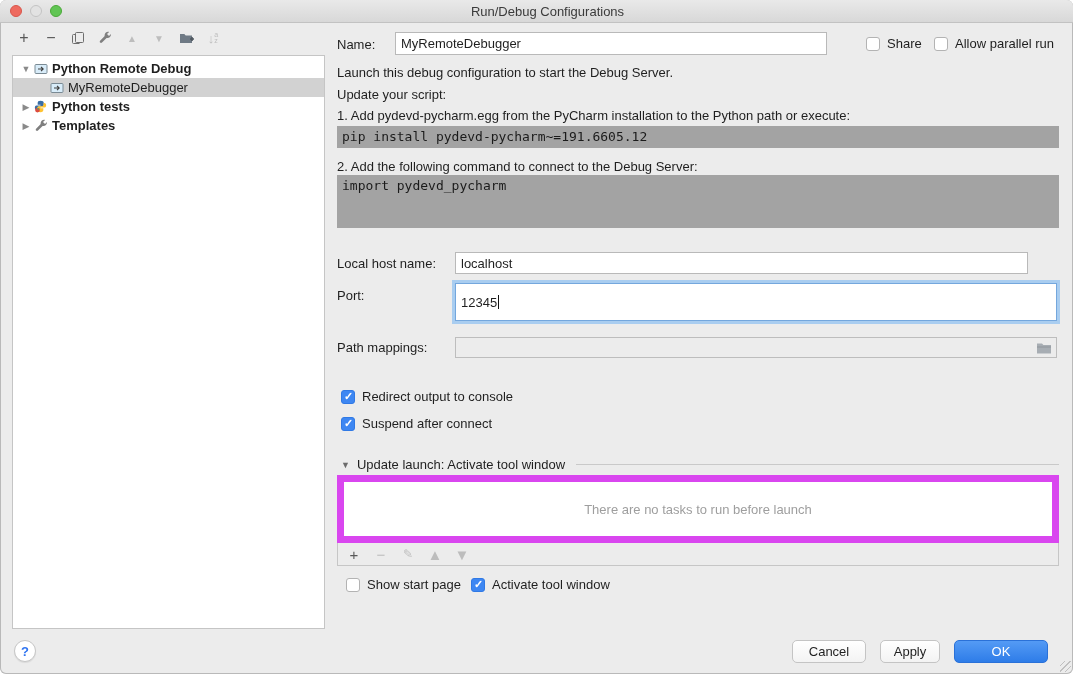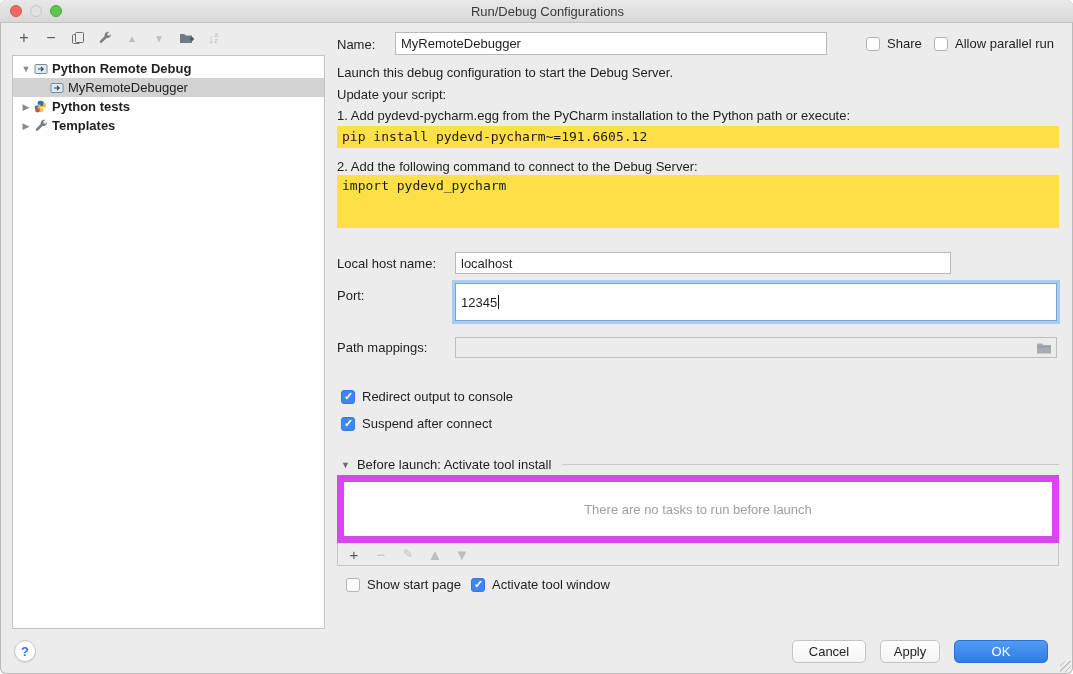--- a/index.html
+++ b/index.html
@@ -36,21 +36,21 @@
   .indent1{padding-left:36px;}
   
   .content{position:absolute;left:337px;top:0;width:722px;height:674px;}
   .abs{position:absolute;}
   .lbl{color:#1f1f1f;}
   .txt{color:#1f1f1f;}
   input.field,.fieldbox{font-family:"Liberation Sans",sans-serif;font-size:13px;
     border:1px solid #b9b9b9;background:#fff;box-sizing:border-box;border-radius:0;
     padding:0 5px;color:#1f1f1f;outline:none;}
   .code{font-family:"DejaVu Sans Mono","Liberation Mono",monospace;font-size:13px;
-    background:#fde047;color:#1b1b1b;box-sizing:border-box;white-space:pre;overflow:hidden;}
+    background:#a3a3a3;color:#1b1b1b;box-sizing:border-box;white-space:pre;overflow:hidden;}
   .focusring{border:1px solid #74a7dd;box-shadow:0 0 0 3px #a9cdf0;background:#fff;
     box-sizing:border-box;display:flex;align-items:center;padding:0 5px;}
   .caret{display:inline-block;width:1px;height:14px;background:#111;margin-left:1px;}
   .disabledfield{background:#ececec;border:1px solid #bdbdbd;box-sizing:border-box;position:relative;}
   
   .cbrow{display:flex;align-items:center;gap:7px;}
   .cb{width:14px;height:14px;border-radius:3px;border:1px solid #b3b3b3;background:#fff;
     box-sizing:border-box;flex:none;position:relative;}
   .cb.checked{background:#3e87f2;border-color:#3079e5;}
   .cb.checked::after{content:"✓";position:absolute;left:2px;top:-1px;color:#fff;
@@ -181,21 +181,21 @@
     </div>
 
     <span class="abs txt" style="left:0;top:65px">Launch this debug configuration to start the Debug Server.</span>
     <span class="abs txt" style="left:0;top:87px">Update your script:</span>
     <span class="abs txt" style="left:0;top:108px">1. Add pydevd-pycharm.egg from the PyCharm installation to the Python path or execute:</span>
     <div class="abs code" style="left:0;top:126px;width:722px;height:22px;line-height:22px;padding:0 5px">pip install pydevd-pycharm~=191.6605.12</div>
     <span class="abs txt" style="left:0;top:159px">2. Add the following command to connect to the Debug Server:</span>
     <div class="abs code" style="left:0;top:175px;width:722px;height:53px;line-height:18px;padding:2px 5px"><span>import pydevd_pycharm</span><br></div>
 
     <span class="abs lbl" style="left:0;top:256px">Local host name:</span>
-    <input class="abs field" style="left: 118px; top: 252px; width: 496px; height: 22px;" value="localhost">
+    <input class="abs field" style="left: 118px; top: 252px; width: 573px; height: 22px;" value="localhost">
 
     <span class="abs lbl" style="left:0;top:288px">Port:</span>
     <div class="abs focusring" style="left:118px;top:283px;width:602px;height:38px">
       <span>12345</span>
         <span class="caret"></span>
     </div>
 
     <span class="abs lbl" style="left:0;top:340px">Path mappings:</span>
     <div class="abs disabledfield" style="left:118px;top:337px;width:602px;height:21px">
       <span></span>
@@ -211,21 +211,21 @@
       <span class="cb checked"></span>
       <span>Redirect output to console</span>
     </div>
     <div class="abs cbrow" style="left:4px;top:416px">
       <span class="cb checked"></span>
       <span>Suspend after connect</span>
     </div>
 
     <div class="abs bl-header" style="left:4px;top:457px;width:718px">
       <span style="font-size:9px;color:#6b6b6b">▼</span>
-      <span>Before launch: Activate tool install</span>
+      <span>Update launch: Activate tool window</span>
       <span class="line"></span>
     </div>
 
     <div class="abs tasks-box" style="left:0;top:475px;width:722px;height:68px">
       <span>There are no tasks to run before launch</span>
     </div>
     <div class="abs tasks-bar" style="left:0;top:543px;width:722px;height:23px">
       <span class="tbtn">+</span>
       <span class="tbtn disabled">−</span>
       <span class="tbtn disabled" style="font-size:12px">✎</span>

